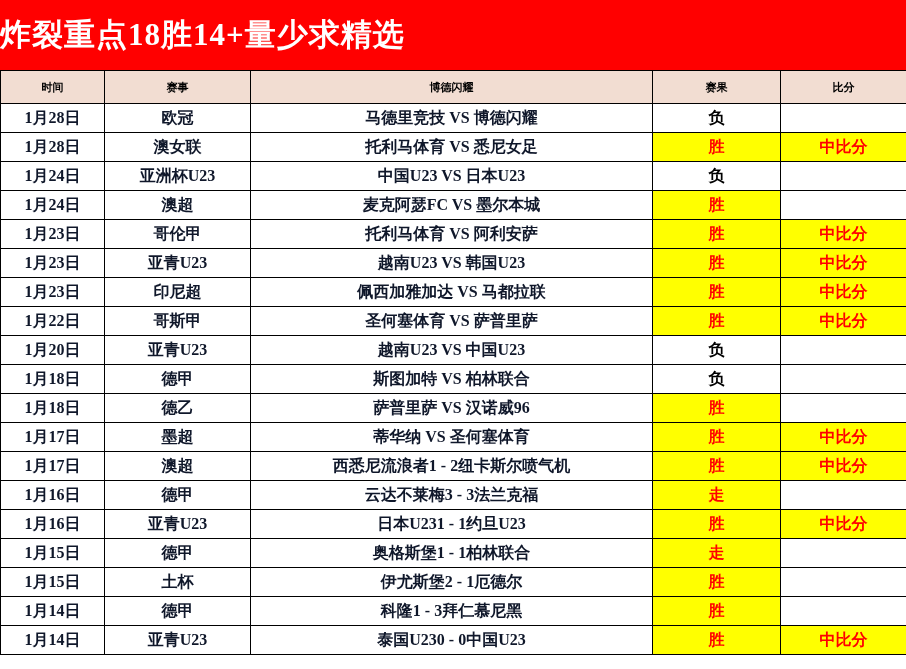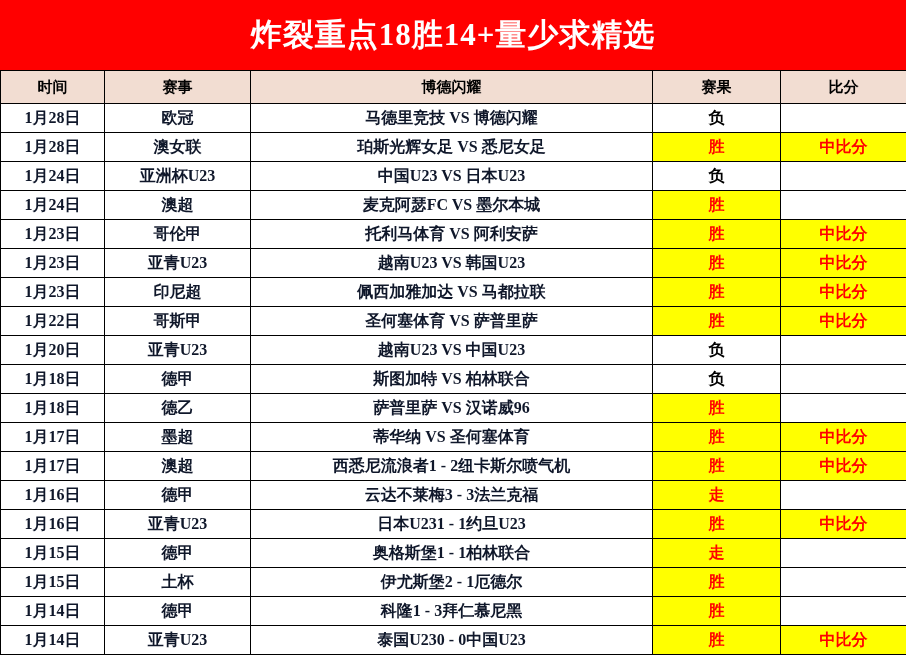--- a/index.html
+++ b/index.html
@@ -17,21 +17,21 @@
     width: 906px;
     height: 669px;
     background: #ffffff;
     box-sizing: border-box;
   }
   .title-bar {
     height: 70px;
     background: #ff0000;
     display: flex;
     align-items: center;
-    justify-content: center;
+    justify-content: flex-start;
   }
   .title-text {
     color: #ffffff;
     font-size: 31px;
     font-weight: bold;
     letter-spacing: 1px;
     font-family: "Liberation Serif", serif;
   }
   table.picks {
     width: 906px;
@@ -45,21 +45,21 @@
     text-align: center;
     vertical-align: middle;
     font-size: 16px;
     font-weight: bold;
     white-space: nowrap;
     overflow: hidden;
   }
   table.picks th {
     background: #f2ddd2;
     color: #000000;
-    font-size: 15px;
+    font-size: 11px;
     height: 32px;
     font-family: "Liberation Serif", serif;
   }
   .col-time { width: 104px; }
   .col-league { width: 146px; }
   .col-match { width: 402px; }
   .col-result { width: 128px; }
   .col-score { width: 126px; }
 
   td.time, td.league, td.match {
@@ -120,21 +120,21 @@
         <tr>
           <td class="time">1月28日</td>
           <td class="league">欧冠</td>
           <td class="match">马德里竞技  VS  博德闪耀</td>
           <td class="result lose">负</td>
           <td class="score"></td>
         </tr>
         <tr>
           <td class="time">1月28日</td>
           <td class="league">澳女联</td>
-          <td class="match">珀斯光辉女足  VS  悉尼女足</td>
+          <td class="match">托利马体育  VS  悉尼女足</td>
           <td class="result win">胜</td>
           <td class="score filled">中比分</td>
         </tr>
         <tr>
           <td class="time">1月24日</td>
           <td class="league">亚洲杯U23</td>
           <td class="match">中国U23  VS  日本U23</td>
           <td class="result lose">负</td>
           <td class="score"></td>
         </tr>

